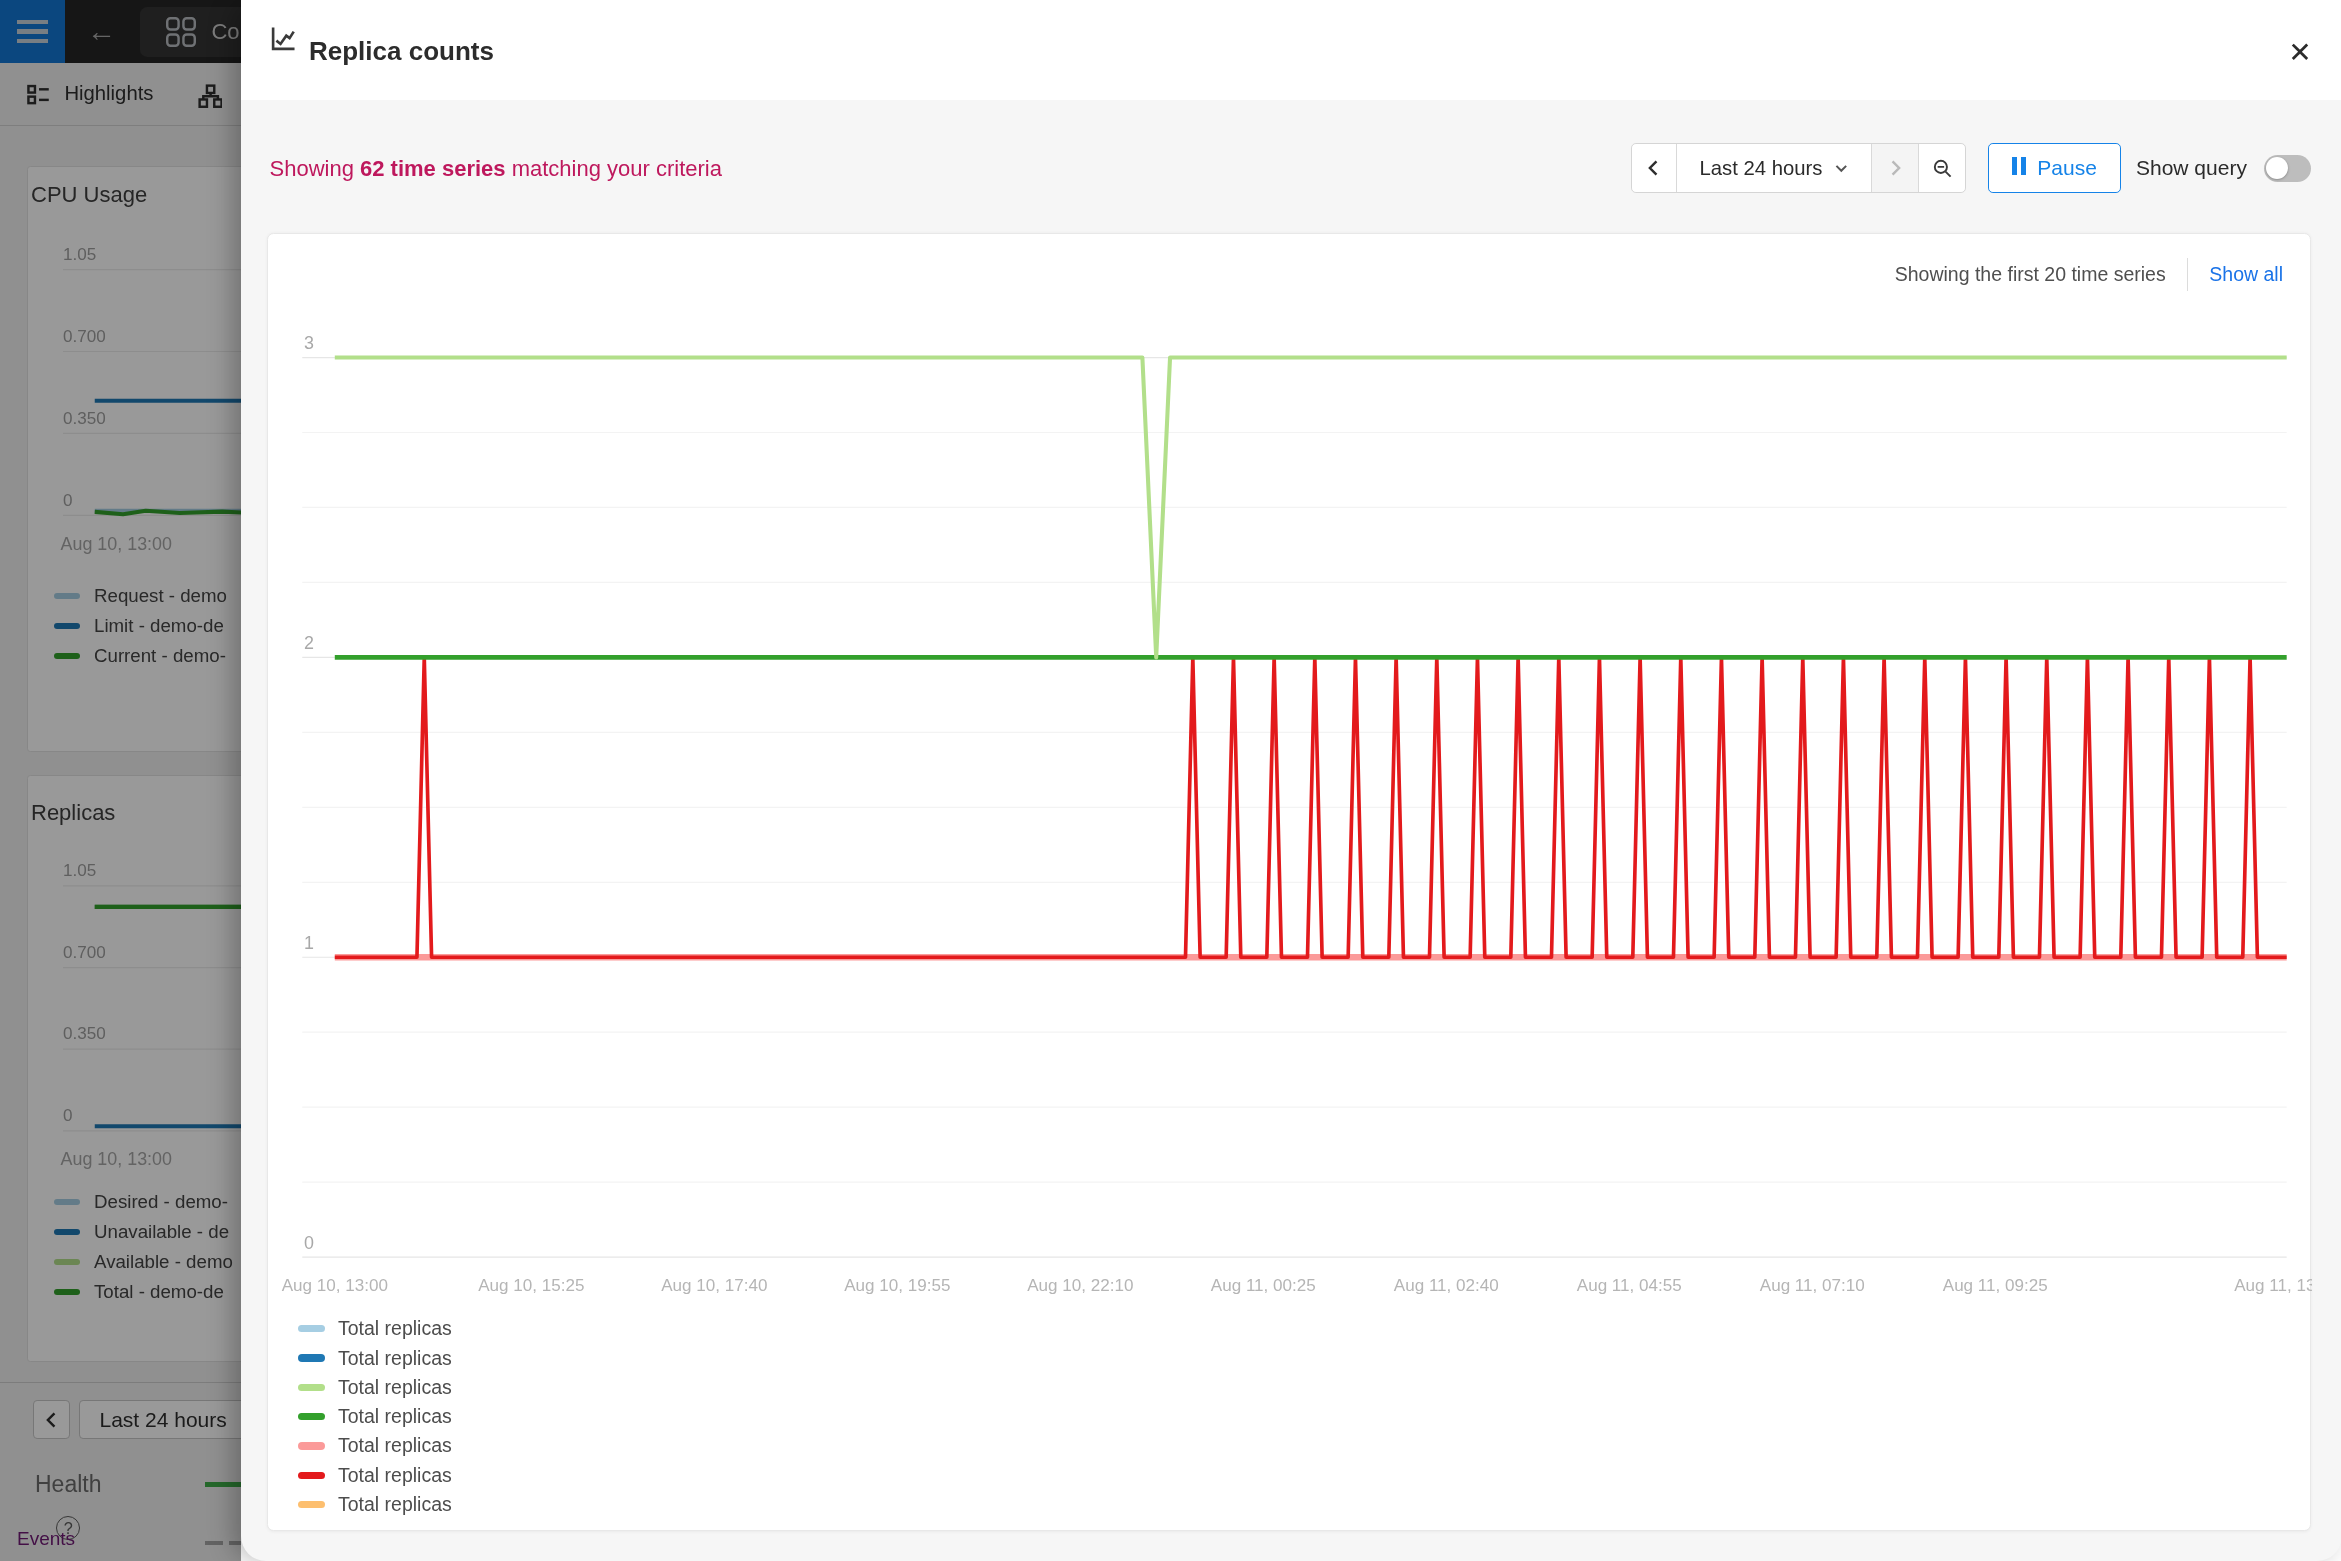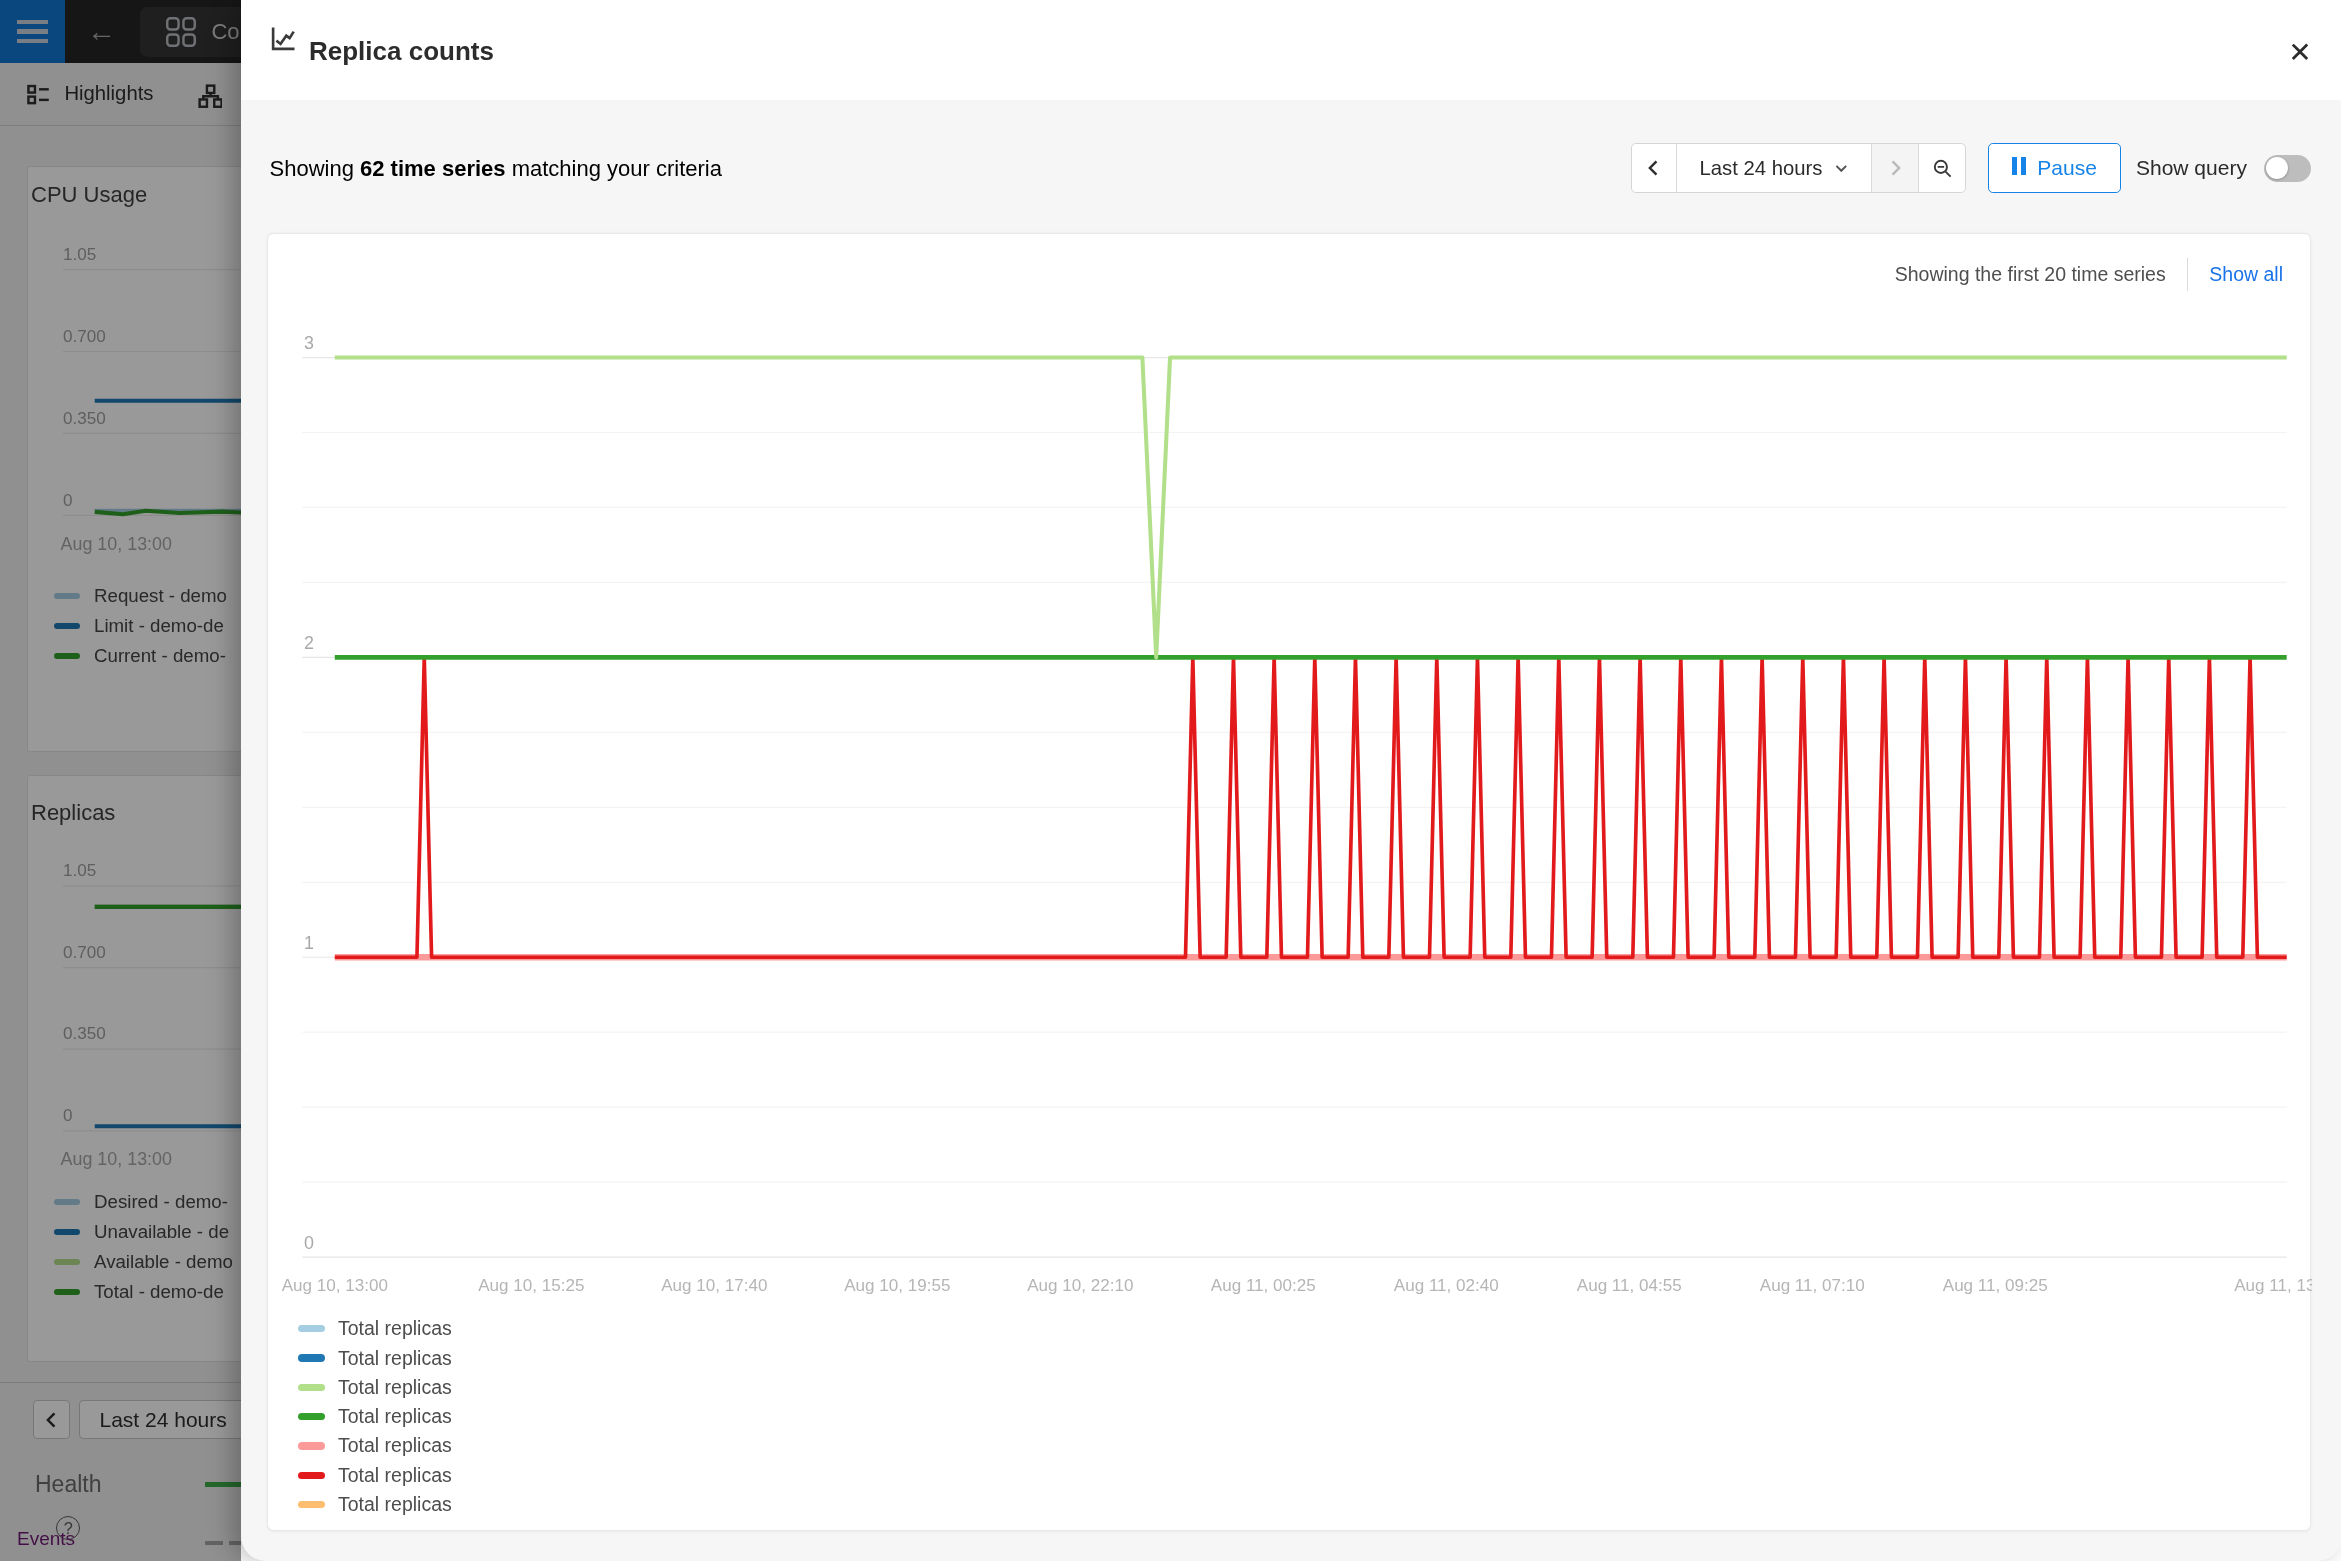--- a/index.html
+++ b/index.html
@@ -52,21 +52,21 @@
 
   
   .modal { position:absolute; left:241px; top:0; width:2101px; height:1561px; background:#f6f6f6;
            z-index:3; box-shadow:-8.1px 0 24.4px rgba(0,0,0,0.25);border-radius:25px; }
   .m-header { position:absolute; left:0; top:0; width:2101px; height:100px; background:#fff; }
   .m-title-icon { position:absolute; left:28px; top:25px; }
   .m-title { position:absolute; left:68px; top:36px; font-size:26px; font-weight:700; color:#2c2c2c; }
   .m-close { position:absolute; left:2036px; top:29px; width:46px; height:46px; color:#2b2b2b;
              font-size:28px; display:flex; align-items:center; justify-content:center; cursor:pointer; }
 
-  .criteria { position:absolute; left:28.5px; top:156px; font-size:22px; color:#000000; }
+  .criteria { position:absolute; left:28.5px; top:156px; font-size:22px; color:#be185d; }
   .criteria b { font-weight:700; }
 
   .seg { position:absolute; left:1390px; top:143px; height:50px; display:flex; background:#fff;
          border:0.8px solid #d5d5d5; border-radius:4.9px; overflow:hidden; }
   .seg > div { display:flex; align-items:center; justify-content:center; }
   .seg > div + div { border-left:0.8px solid #d9d9d9; }
   .seg .prev { width:44px; }
   .seg .range { width:195px; gap:11.4px; font-size:20.3px; color:#2b2b2b; }
   .seg .next { width:47px; background:#f4f4f4; }
   .seg .zoomout { width:47px; }

